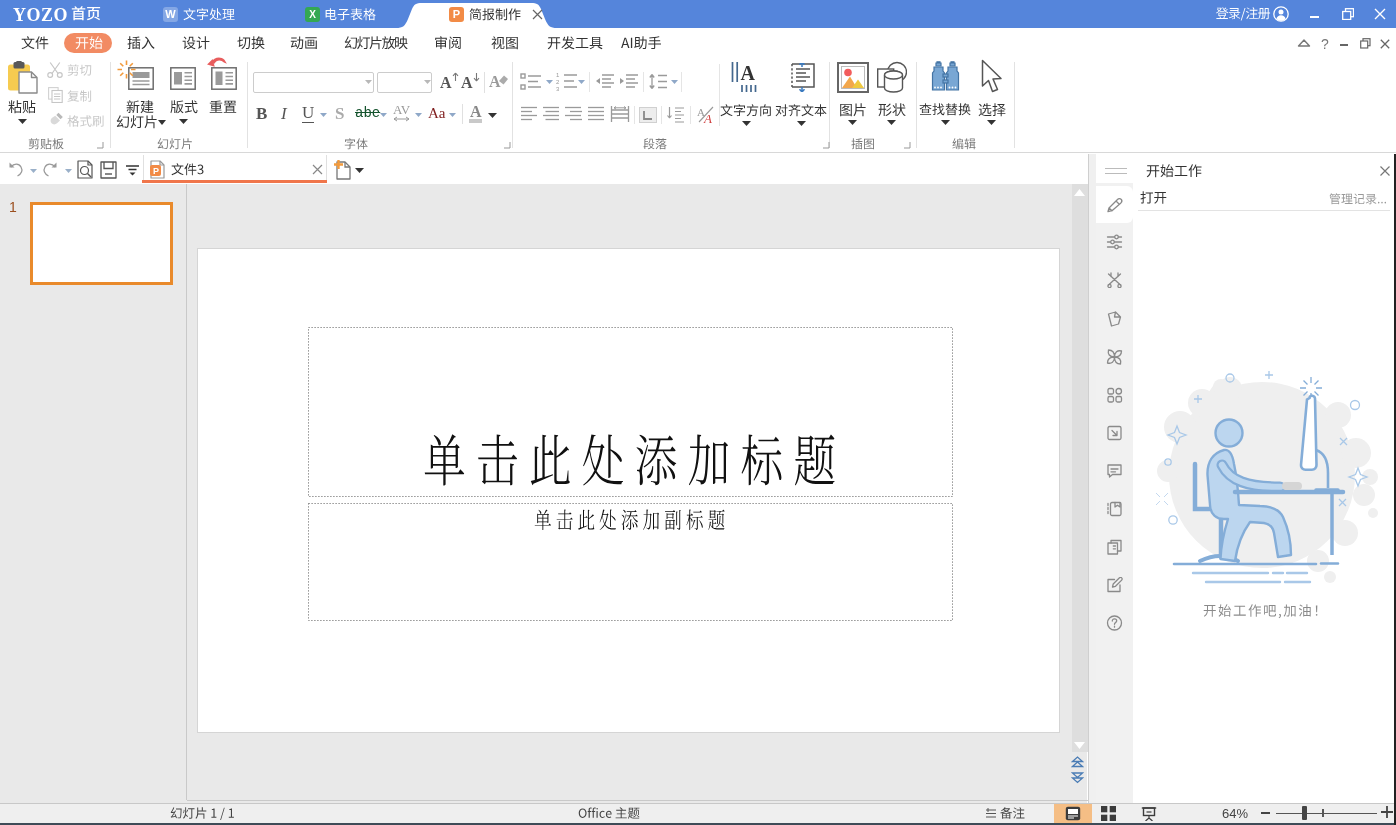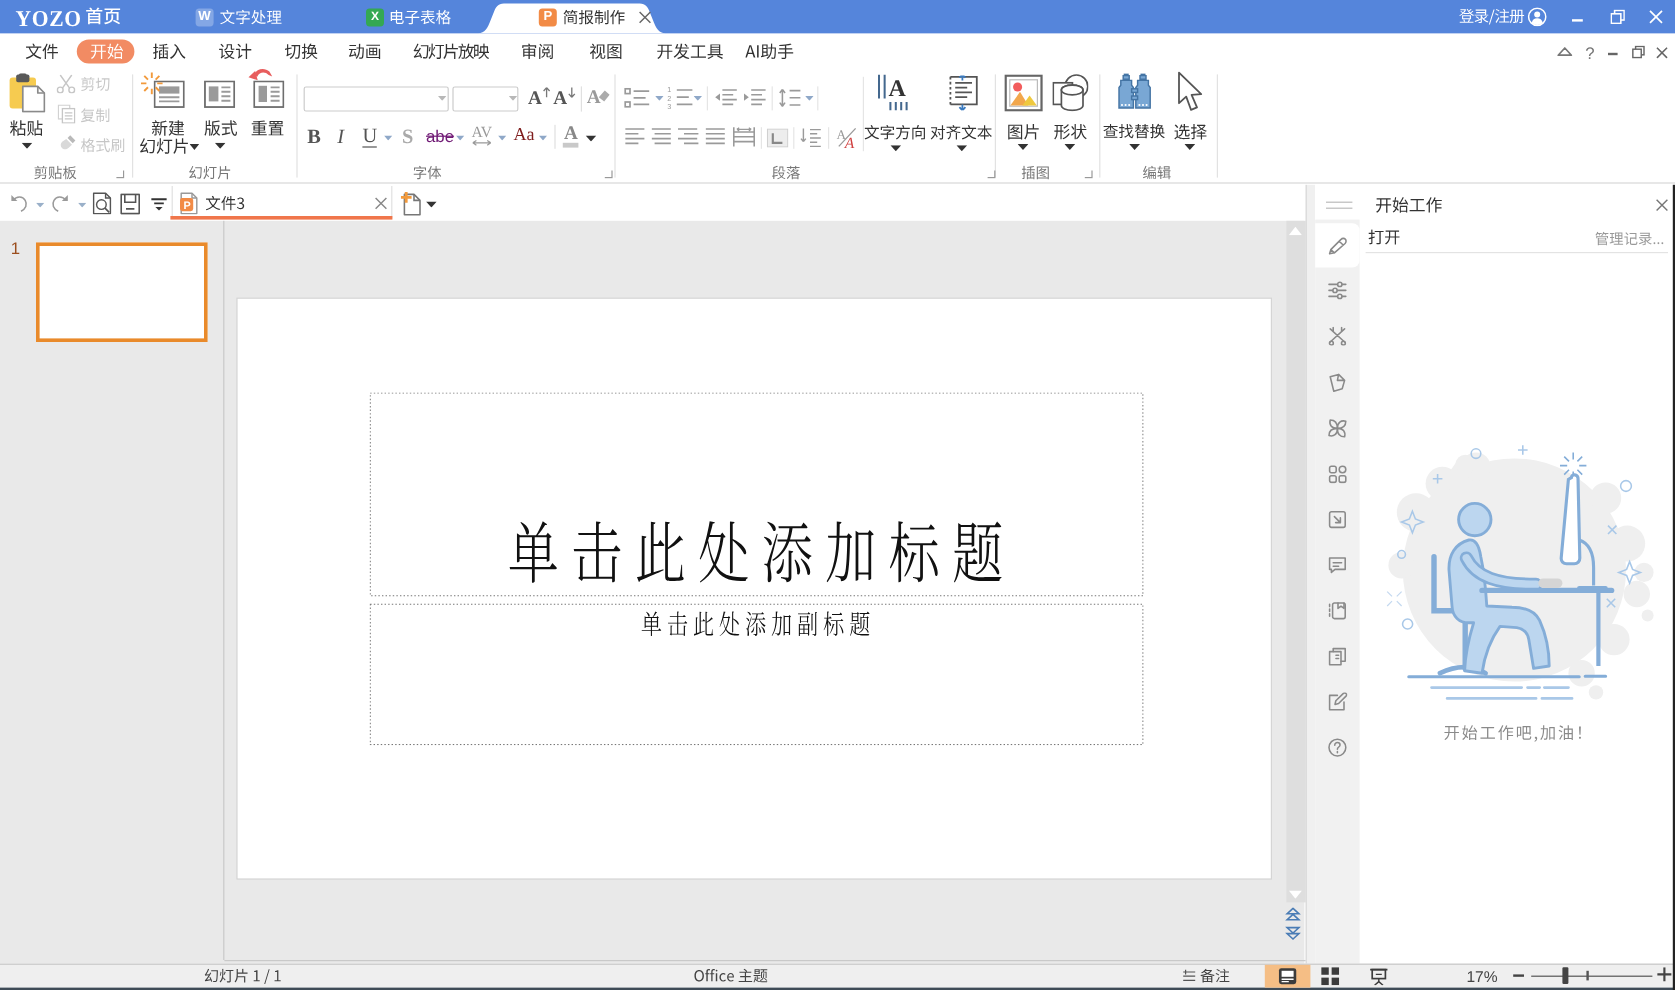--- a/index.html
+++ b/index.html
@@ -234,21 +234,21 @@
 <svg class="abs" style="left:497px;top:74px" width="12" height="11" viewBox="0 0 12 11">
 <path d="M2 7 L7 1.5 L11 5 L6.5 10.5 Z" fill="#ababab"></path>
   </svg>
 <div class="abs" style="left:256px;top:104px;font-family:'Liberation Serif',serif;font-size:17px;font-weight:bold;color:#555">B</div>
 <div class="abs" style="left:281px;top:104px;font-family:'Liberation Serif',serif;font-size:17px;font-style:italic;color:#555">I</div>
 <div class="abs" style="left:302px;top:104px;font-family:'Liberation Serif',serif;font-size:17px;color:#555;border-bottom:1.5px solid #555;line-height:17px;height:19px">U</div>
 <svg class="abs" style="left:320px;top:113px" width="7" height="4" viewBox="0 0 7 4">
     <path d="M0 0 L7 0 L3.5 4 Z" fill="#8fa8c8"></path>
   </svg>
 <div class="abs" style="left:335px;top:104px;font-family:'Liberation Serif',serif;font-size:17px;font-weight:bold;color:#aaa">S</div>
-<div class="abs" style="left:355px;top:105px;font-family:Liberation Sans, sans-serif;font-size:14px;color:#701a75;text-decoration:line-through">abe</div>
+<div class="abs" style="left:355px;top:105px;font-family:Liberation Mono, monospace;font-size:14px;color:#14532d;text-decoration:line-through">abe</div>
 <svg class="abs" style="left:380px;top:113px" width="7" height="4" viewBox="0 0 7 4">
     <path d="M0 0 L7 0 L3.5 4 Z" fill="#8fa8c8"></path>
   </svg>
 <svg class="abs" style="left:393px;top:104px" width="18" height="18" viewBox="0 0 18 18">
 <text x="0" y="10" font-family="Liberation Serif" font-size="13" fill="#999">AV</text>
 <path d="M1 15 L16 15 M1 15 L4 13 M1 15 L4 17 M16 15 L13 13 M16 15 L13 17" stroke="#999" stroke-width="1"></path>
   </svg>
 <svg class="abs" style="left:415px;top:113px" width="7" height="4" viewBox="0 0 7 4">
     <path d="M0 0 L7 0 L3.5 4 Z" fill="#8fa8c8"></path>
   </svg>
@@ -717,20 +717,20 @@
 <rect x="0" y="8.7" width="6.3" height="6.3"></rect>
       <rect x="8.7" y="8.7" width="6.3" height="6.3"></rect>
     </g>
   </svg>
 <svg class="abs" style="left:1141px;top:806px" width="16" height="15" viewBox="0 0 16 15">
 <path d="M0.8 2 L15.2 2" stroke="#3c3c3c" stroke-width="1.4"></path>
 <rect x="2.5" y="2" width="11" height="7.5" fill="none" stroke="#3c3c3c" stroke-width="1.4"></rect>
 <path d="M5.5 6 L10.5 6" stroke="#3c3c3c" stroke-width="1.2"></path>
 <path d="M8 9.5 L8 12 M8 12 L4.5 15 M8 12 L11.5 15" stroke="#3c3c3c" stroke-width="1.2" fill="none"></path>
   </svg>
-<div class="abs" style="left:1222px;top:806px;font-size:13px;color:#444">17%</div>
+<div class="abs" style="left:1222px;top:806px;font-size:13px;color:#444">64%</div>
 <div class="abs" style="left:1261px;top:812px;width:9px;height:2px;background:#444"></div>
 <div class="abs" style="left:1276px;top:812.5px;width:101px;height:1.5px;background:#555"></div>
 <div class="abs" style="left:1302px;top:806px;width:5px;height:14px;background:#444;border-radius:1px"></div>
 <div class="abs" style="left:1322px;top:809px;width:1.5px;height:8px;background:#555"></div>
 <svg class="abs" style="left:1381px;top:806px" width="12" height="12" viewBox="0 0 12 12">
 <path d="M6 0 L6 12 M0 6 L12 6" stroke="#444" stroke-width="1.8"></path>
   </svg>
 <div class="abs" style="left:1394px;top:154px;width:2px;height:671px;background:#222"></div>
 </body></html>

